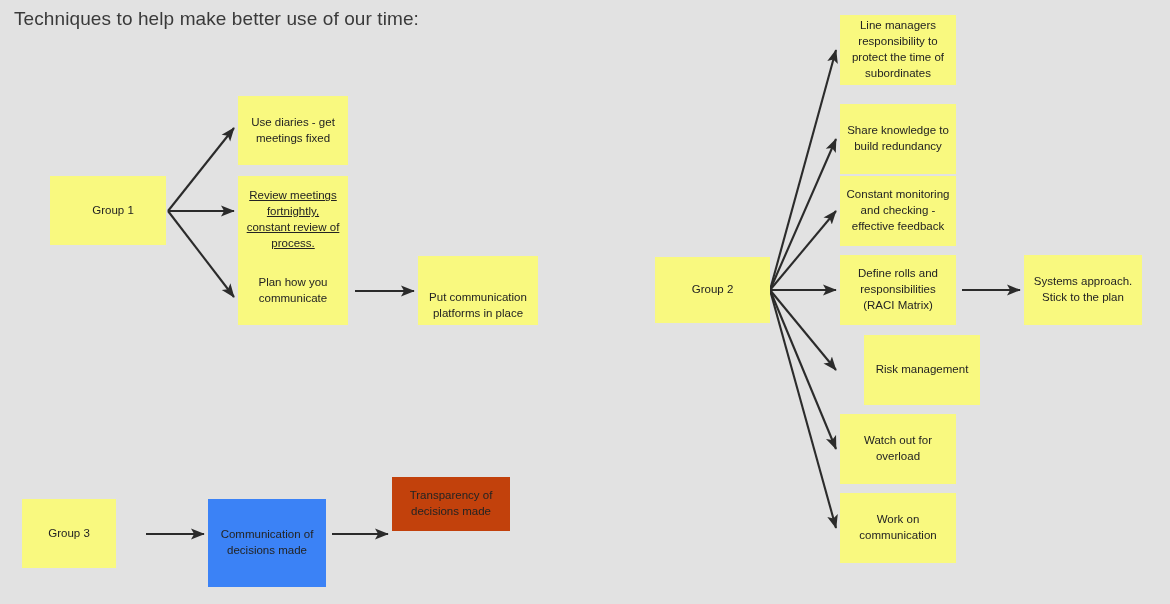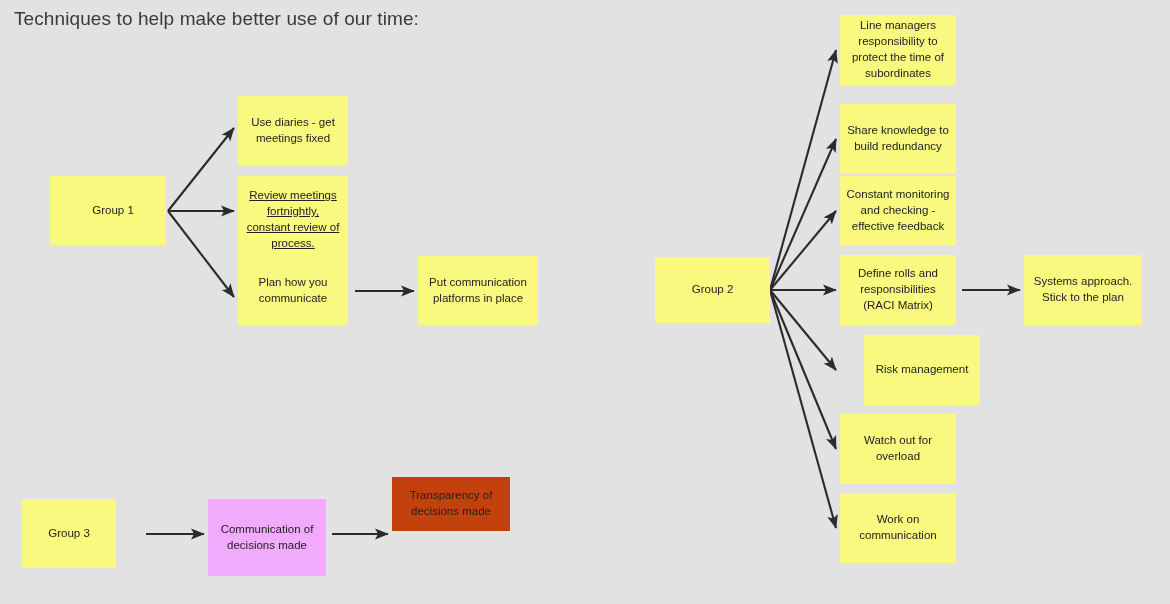--- a/index.html
+++ b/index.html
@@ -90,27 +90,27 @@
     </div>
   <div class="node" style="left: 238px; top: 96px; width: 110px; height: 69px; background: rgb(249, 249, 127); color: rgb(35, 35, 35);">
       <span>Use diaries - get meetings fixed</span>
     </div>
   <div class="node" style="left: 238px; top: 176px; width: 110px; height: 88px; background: rgb(249, 249, 127); color: rgb(35, 35, 35); text-decoration: underline;">
       <span>Review meetings fortnightly, constant review of process.</span>
     </div>
   <div class="node" style="left: 238px; top: 256px; width: 110px; height: 69px; background: rgb(249, 249, 127); color: rgb(35, 35, 35);">
       <span>Plan how you communicate</span>
     </div>
-  <div class="node" style="left: 418px; top: 256px; width: 120px; height: 69px; background: rgb(249, 249, 127); color: rgb(35, 35, 35);">
+  <div class="node" style="left: 418px; top: 256px; width: 120px; height: 69px; background: rgb(249, 249, 127); color: rgb(35, 35, 35); align-items: flex-end;">
       <span>Put communication platforms in place</span>
     </div>
   <div class="node" style="left: 22px; top: 499px; width: 94px; height: 69px; background: rgb(249, 249, 127); color: rgb(35, 35, 35);">
       <span>Group 3</span>
     </div>
-  <div class="node" style="left: 208px; top: 499px; width: 118px; height: 77px; background: #f0abfc; color: rgb(35, 35, 35);">
+  <div class="node" style="left: 208px; top: 499px; width: 118px; height: 88px; background: #3b82f6; color: rgb(35, 35, 35);">
       <span>Communication of decisions made</span>
     </div>
   <div class="node" style="left: 392px; top: 477px; width: 118px; height: 54px; background: #c2410c; color: rgb(35, 35, 35);">
       <span>Transparency of decisions made</span>
     </div>
   <div class="node" style="left: 655px; top: 257px; width: 115px; height: 66px; background: rgb(249, 249, 127); color: rgb(35, 35, 35);">
       <span>Group 2</span>
     </div>
   <div class="node" style="left: 840px; top: 15px; width: 116px; height: 70px; background: rgb(249, 249, 127); color: rgb(35, 35, 35);">
       <span>Line managers responsibility to protect the time of subordinates</span>

